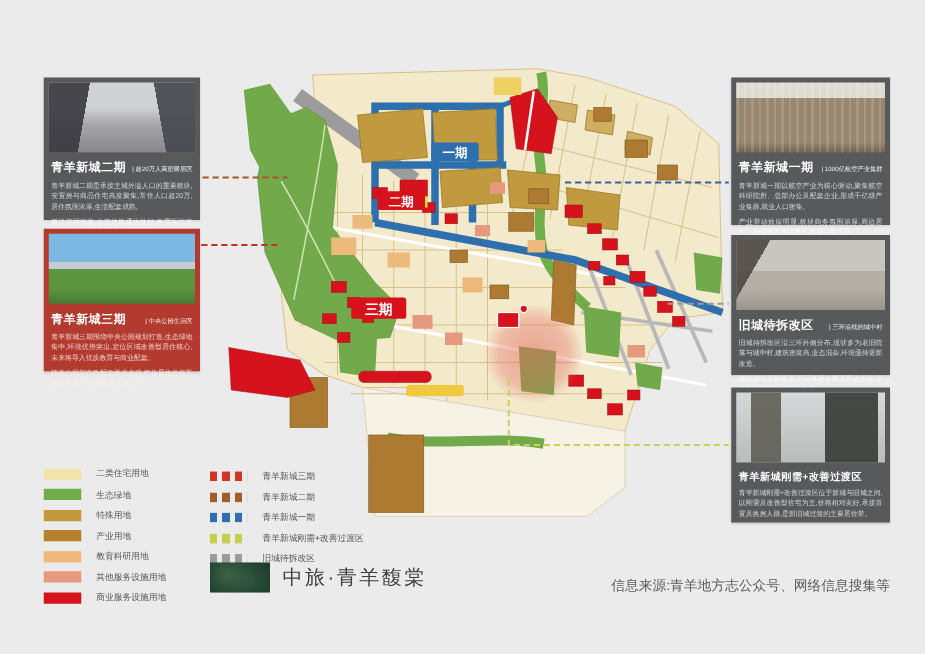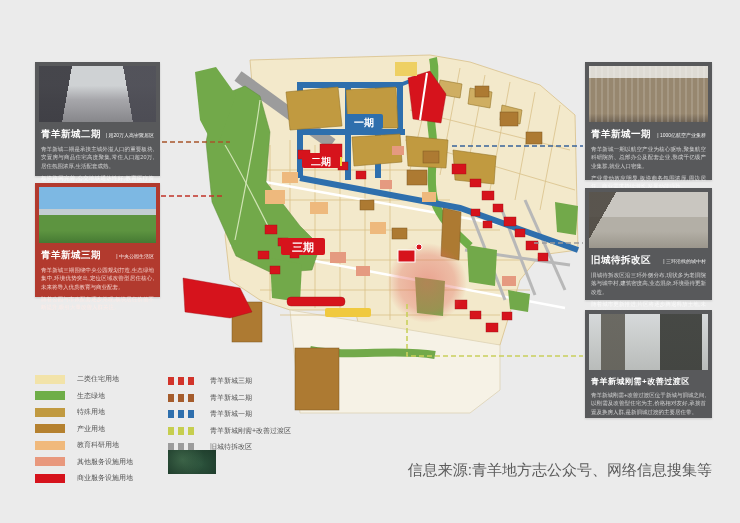--- a/index.html
+++ b/index.html
@@ -44,21 +44,21 @@
     -webkit-mask:repeating-linear-gradient(90deg,#000 0 6px,transparent 6px 10px);
     mask:repeating-linear-gradient(90deg,#000 0 6px,transparent 6px 10px);}
   .legend-label{font-size:7px;color:#555;white-space:nowrap;}
   
   .logo{position:absolute;left:168px;top:450px;display:flex;align-items:center;}
   .logo-img{width:48px;height:24px;background:
     radial-gradient(circle at 30% 40%, rgba(90,140,100,.5), transparent 60%),
     radial-gradient(circle at 70% 60%, rgba(60,110,80,.45), transparent 55%),
     #1d3a2a;}
   .logo-text{margin-left:10px;font-size:16px;color:#3c3d3d;letter-spacing:2px;}
-  .source-note{position:absolute;right:28px;top:461px;font-size:15px;color:#5c5c5c;}
+  .source-note{position:absolute;right:28px;top:461px;font-size:11px;color:#5c5c5c;}
   
   .map-svg{position:absolute;left:170px;top:50px;}
   .overlay-svg{position:absolute;left:0;top:0;pointer-events:none;}
   .badge-text{font-weight:bold;fill:#fff;}
 </style>
 </head>
 <body>
 
 <svg class="map-svg" width="420" height="380" viewBox="0 0 420 380">
   <defs>
@@ -347,15 +347,16 @@
     <span class="legend-label">青羊新城刚需+改善过渡区</span>
   </div>
   <div class="legend-row">
     <span class="swatch dash-mask" style="background: rgb(156, 156, 156);"></span>
     <span class="legend-label">旧城待拆改区</span>
   </div>
 </div>
 
 <div class="logo">
   <div class="logo-img"></div>
+  <div class="logo-text">中旅·青羊馥棠</div>
 </div>
 
 <div class="source-note">信息来源:青羊地方志公众号、网络信息搜集等</div>
 
 </body></html>

